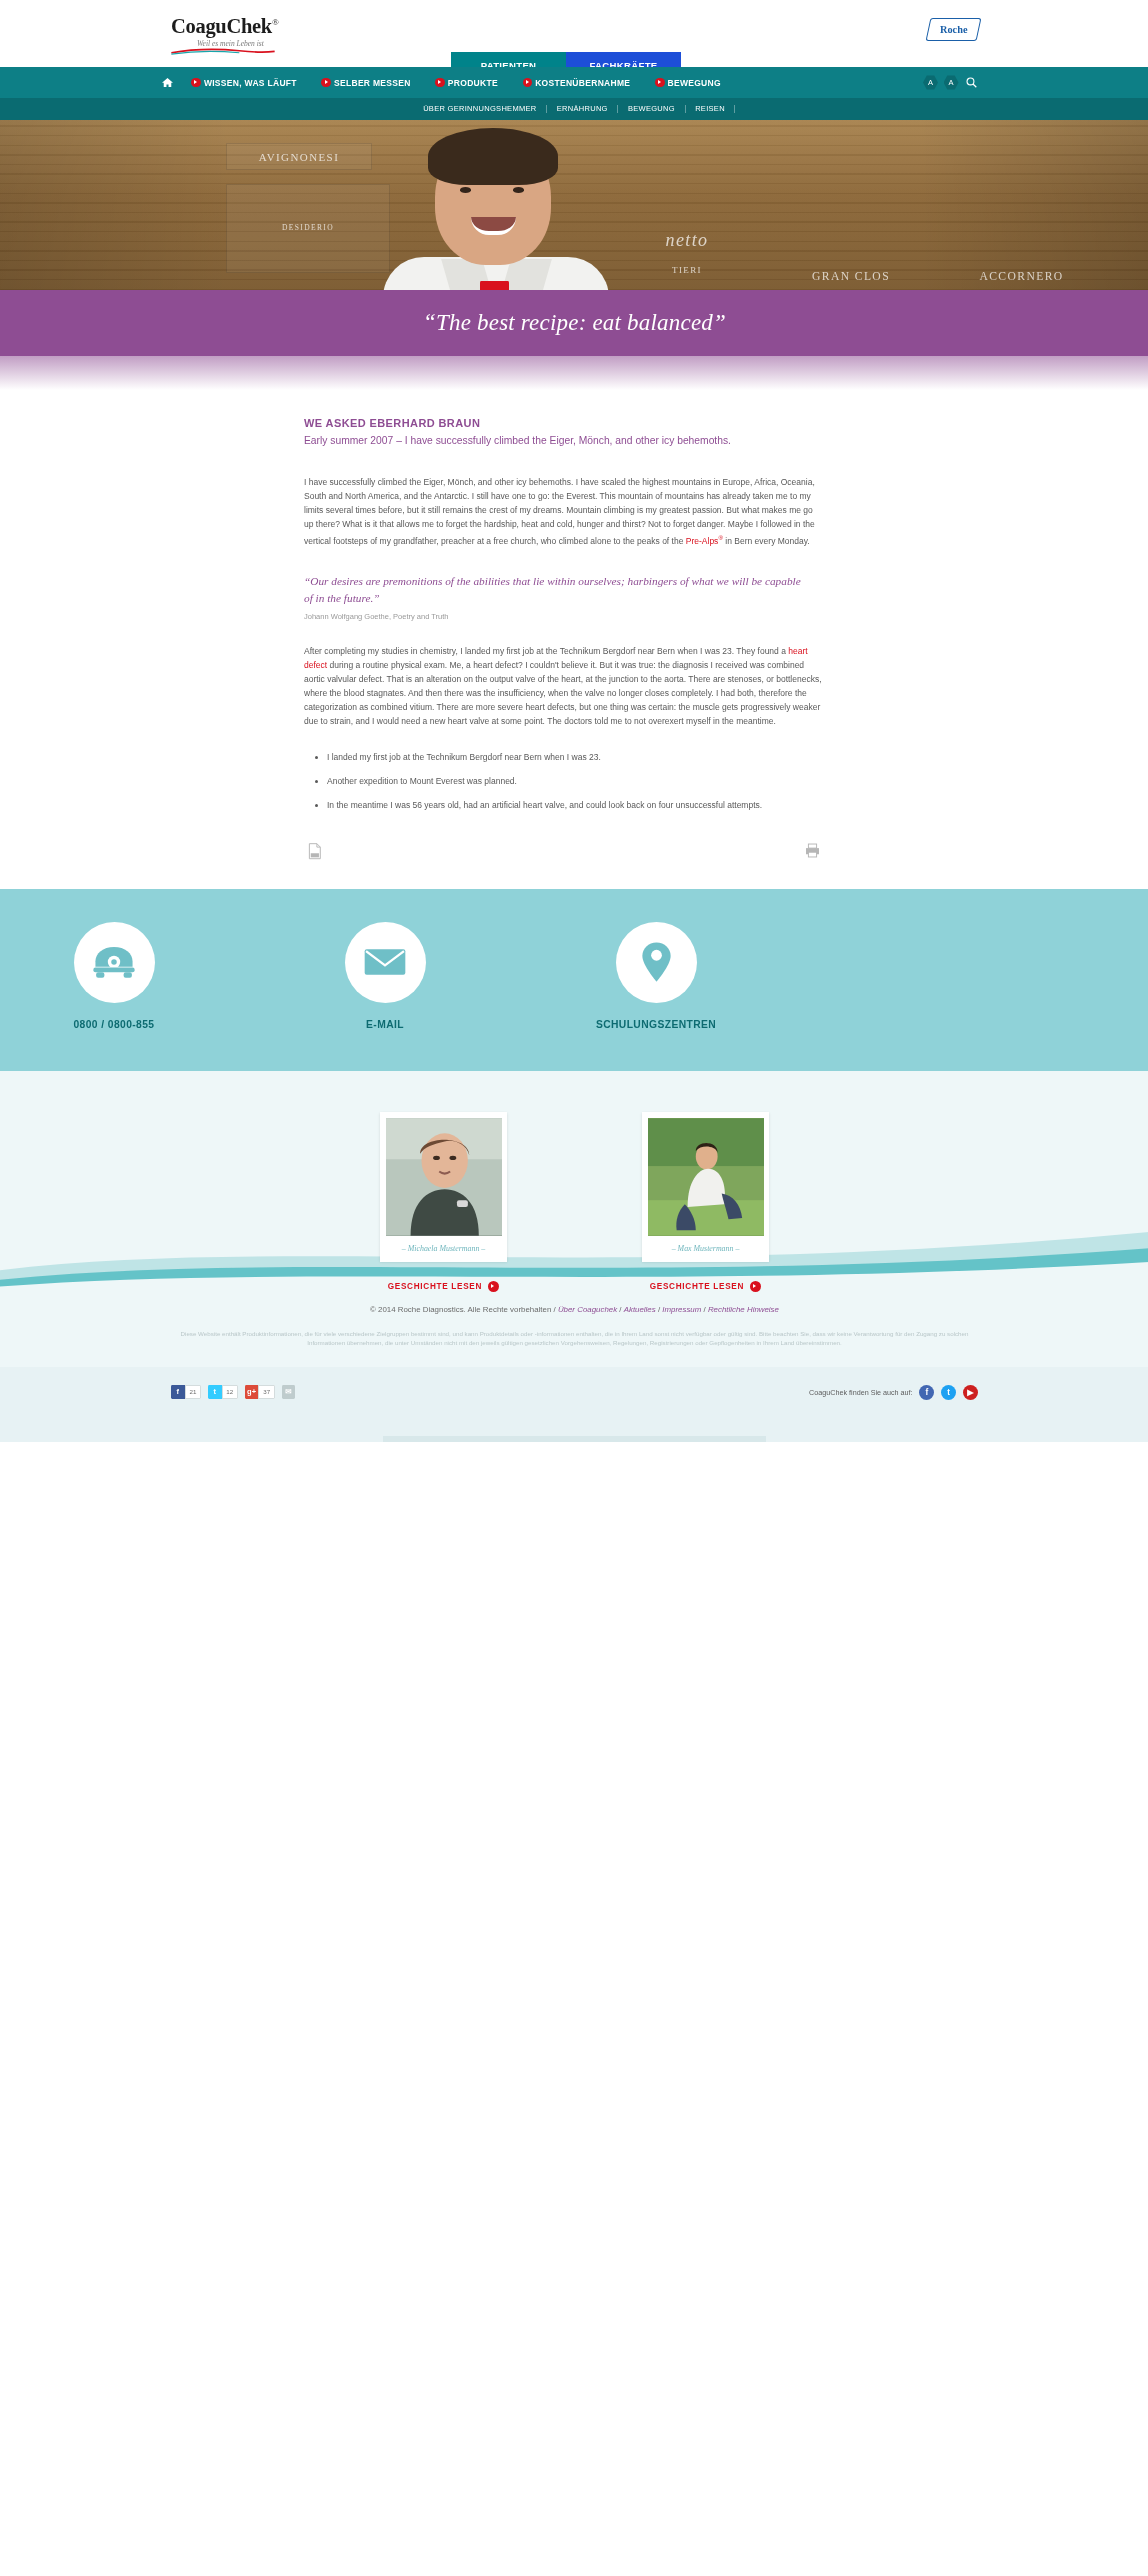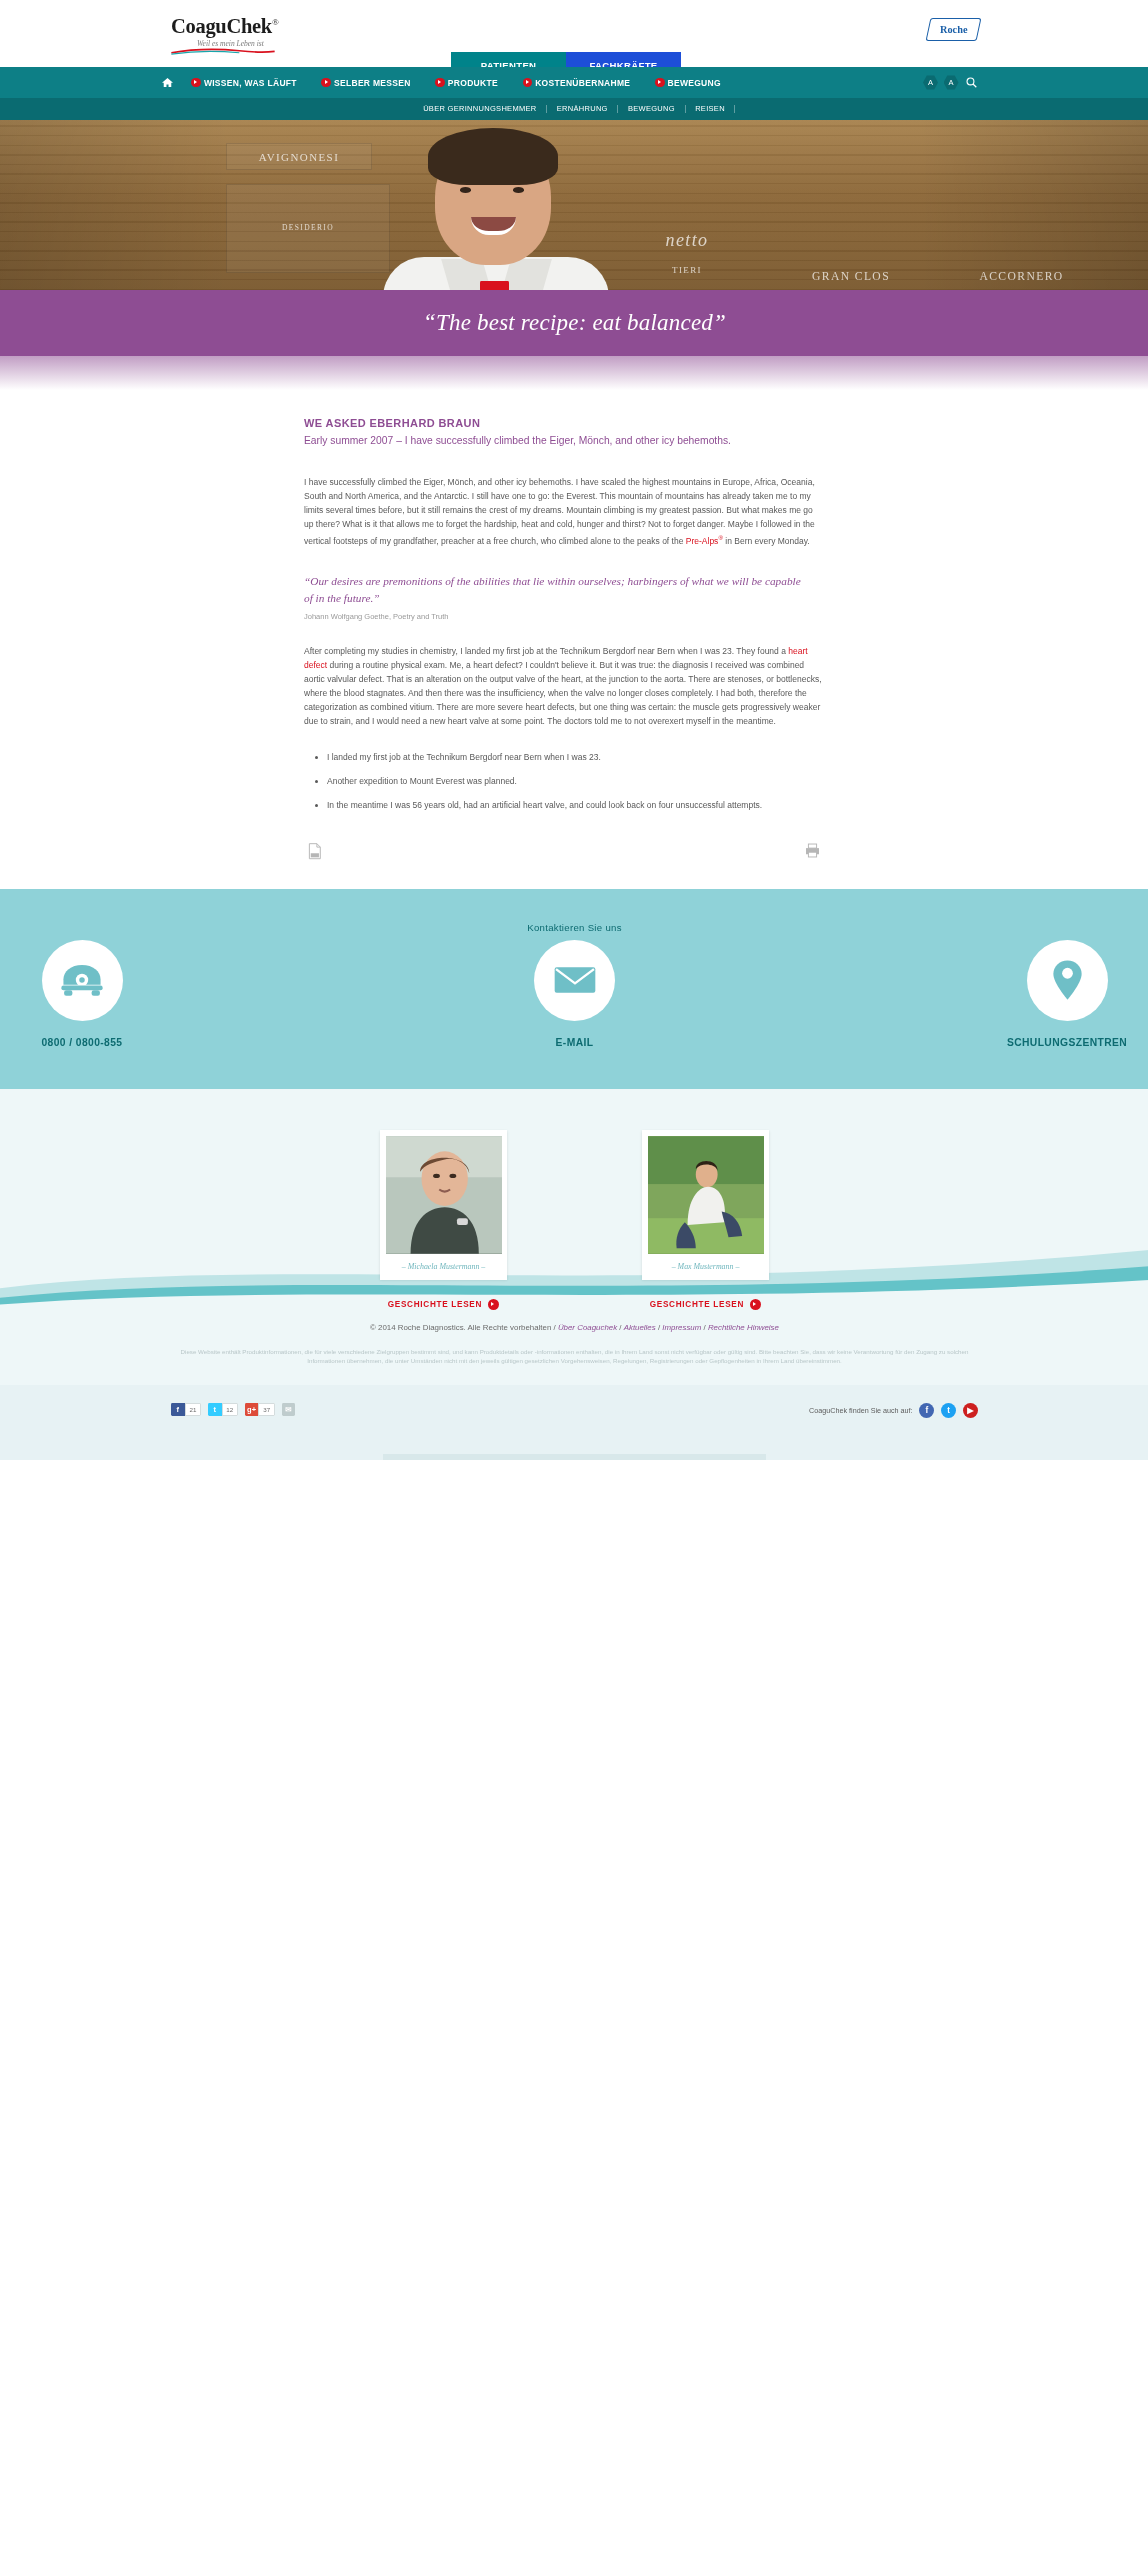--- a/index.html
+++ b/index.html
@@ -352,22 +352,23 @@
   }
   .contact-title {
     font-family: "Liberation Serif", serif;
     font-style: italic;
     font-size: 24.6px;
     color: #0d6b71;
     margin-bottom: 31px;
   }
   .contact-row {
     display: flex;
-    justify-content: space-between;
+    justify-content: flex-start;
     gap: 107px;
+    padding-left: 32px;
   }
   .contact-item { width: 164px; }
   .circle {
     width: 81px; height: 81px;
     border-radius: 50%;
     background: #ffffff;
     margin: 0 auto 16.4px auto;
     display: flex; align-items: center; justify-content: center;
     cursor: pointer;
   }
@@ -663,21 +664,20 @@
             <rect x="5" y="1.5" width="12" height="6" fill="none" stroke="#7b7b7b" stroke-width="1.4"></rect>
             <rect x="1.5" y="7.5" width="19" height="9" fill="#7b7b7b"></rect>
             <rect x="5" y="13.5" width="12" height="7" fill="#ffffff" stroke="#7b7b7b" stroke-width="1.4"></rect>
           </svg>
         </div>
       </div>
     </div>
   </div>
 
   <div class="contact">
-    <div class="contact-sub">Kontaktieren Sie uns</div>
     <div class="contact-row">
 
       <div class="contact-item">
         <div class="circle">
           <svg width="44" height="36" viewBox="0 0 64 52">
             <path d="M32 4 C16 4 5 13 5 25 L5 33 L59 33 L59 25 C59 13 48 4 32 4 Z" fill="#6fbfc7"></path>
             <circle cx="32" cy="26" r="9" fill="#ffffff"></circle>
             <circle cx="32" cy="26" r="4" fill="#6fbfc7"></circle>
             <rect x="2" y="34" width="60" height="7" rx="3" fill="#6fbfc7"></rect>
             <rect x="6" y="41" width="12" height="8" rx="3" fill="#6fbfc7"></rect>

